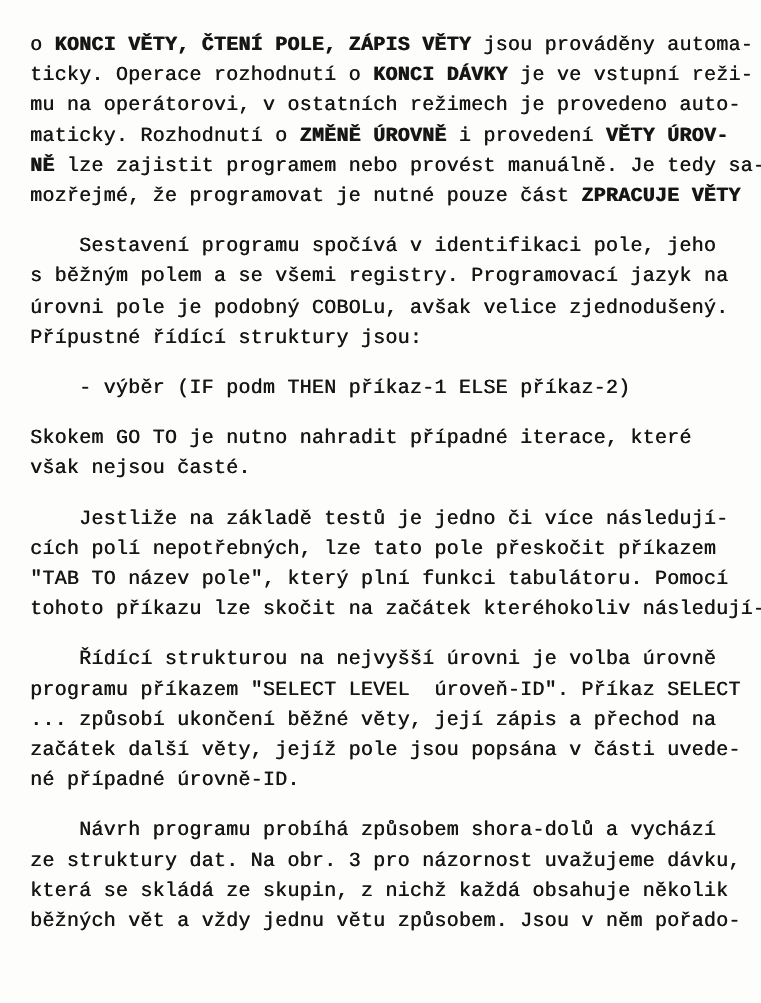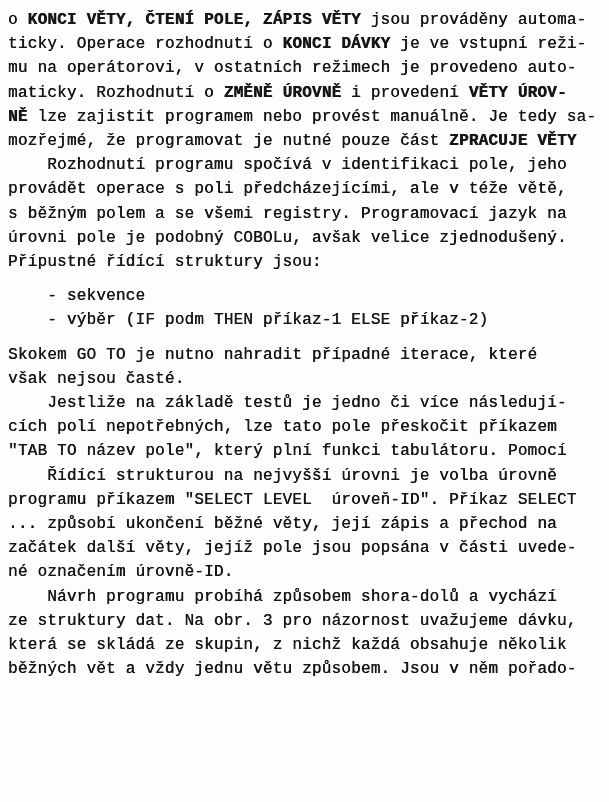--- a/index.html
+++ b/index.html
@@ -18,21 +18,21 @@
     height: 802px;
     padding: 8px 8px 0 8px;
     font-family: "Liberation Mono", "DejaVu Sans Mono", monospace;
     font-size: 16px;
     line-height: 24.2px;
     color: #161616;
     letter-spacing: 0.2px;
     text-shadow: 0.35px 0 0 currentColor;
   }
   .block {
-    margin: 0;
+    margin: 16px;
   }
   .block.list {
     margin-top: 10px;
     margin-bottom: 10px;
   }
   .line {
     white-space: pre;
   }
   .seg { font-weight: normal; }
   .seg.bold {
@@ -47,45 +47,44 @@
   <div id="doc">
       <div class="block paragraph">
         <div class="line"><span class="seg">o </span><span class="seg bold">KONCI VĚTY, ČTENÍ POLE, ZÁPIS VĚTY</span><span class="seg"> jsou prováděny automa-</span></div>
         <div class="line"><span class="seg">ticky. Operace rozhodnutí o </span><span class="seg bold">KONCI DÁVKY</span><span class="seg"> je ve vstupní reži-</span></div>
         <div class="line"><span class="seg">mu na operátorovi, v ostatních režimech je provedeno auto-</span></div>
         <div class="line"><span class="seg">maticky. Rozhodnutí o </span><span class="seg bold">ZMĚNĚ ÚROVNĚ</span><span class="seg"> i provedení </span><span class="seg bold">VĚTY ÚROV-</span></div>
         <div class="line"><span class="seg bold">NĚ</span><span class="seg"> lze zajistit programem nebo provést manuálně. Je tedy sa-</span></div>
         <div class="line"><span class="seg">mozřejmé, že programovat je nutné pouze část </span><span class="seg bold">ZPRACUJE VĚTY</span></div>
       </div>
       <div class="block paragraph">
-        <div class="line"><span class="seg">    Rozhodnutí programu spočívá v identifikaci pole, jeho</span></div>
-        <div class="line"><span class="seg">provádět operace s poli předcházejícími, ale v téže větě,</span></div>
+        <div class="line"><span class="seg">    Sestavení programu spočívá v identifikaci pole, jeho</span></div>
         <div class="line"><span class="seg">s běžným polem a se všemi registry. Programovací jazyk na</span></div>
         <div class="line"><span class="seg">úrovni pole je podobný COBOLu, avšak velice zjednodušený.</span></div>
         <div class="line"><span class="seg">Přípustné řídící struktury jsou:</span></div>
       </div>
       <div class="block list">
-        <div class="line"><span class="seg">    - sekvence</span></div>
         <div class="line"><span class="seg">    - výběr (IF podm THEN příkaz-1 ELSE příkaz-2)</span></div>
       </div>
       <div class="block paragraph">
         <div class="line"><span class="seg">Skokem GO TO je nutno nahradit případné iterace, které</span></div>
         <div class="line"><span class="seg">však nejsou časté.</span></div>
       </div>
       <div class="block paragraph">
         <div class="line"><span class="seg">    Jestliže na základě testů je jedno či více následují-</span></div>
         <div class="line"><span class="seg">cích polí nepotřebných, lze tato pole přeskočit příkazem</span></div>
         <div class="line"><span class="seg">"TAB TO název pole", který plní funkci tabulátoru. Pomocí</span></div>
+        <div class="line"><span class="seg">tohoto příkazu lze skočit na začátek kteréhokoliv následují-</span></div>
       </div>
       <div class="block paragraph">
         <div class="line"><span class="seg">    Řídící strukturou na nejvyšší úrovni je volba úrovně</span></div>
         <div class="line"><span class="seg">programu příkazem "SELECT LEVEL  úroveň-ID". Příkaz SELECT</span></div>
         <div class="line"><span class="seg">... způsobí ukončení běžné věty, její zápis a přechod na</span></div>
         <div class="line"><span class="seg">začátek další věty, jejíž pole jsou popsána v části uvede-</span></div>
-        <div class="line"><span class="seg">né označením úrovně-ID.</span></div>
+        <div class="line"><span class="seg">né případné úrovně-ID.</span></div>
       </div>
       <div class="block paragraph">
         <div class="line"><span class="seg">    Návrh programu probíhá způsobem shora-dolů a vychází</span></div>
         <div class="line"><span class="seg">ze struktury dat. Na obr. 3 pro názornost uvažujeme dávku,</span></div>
         <div class="line"><span class="seg">která se skládá ze skupin, z nichž každá obsahuje několik</span></div>
         <div class="line"><span class="seg">běžných vět a vždy jednu větu způsobem. Jsou v něm pořado-</span></div>
       </div>
     </div>
 </main>
 

